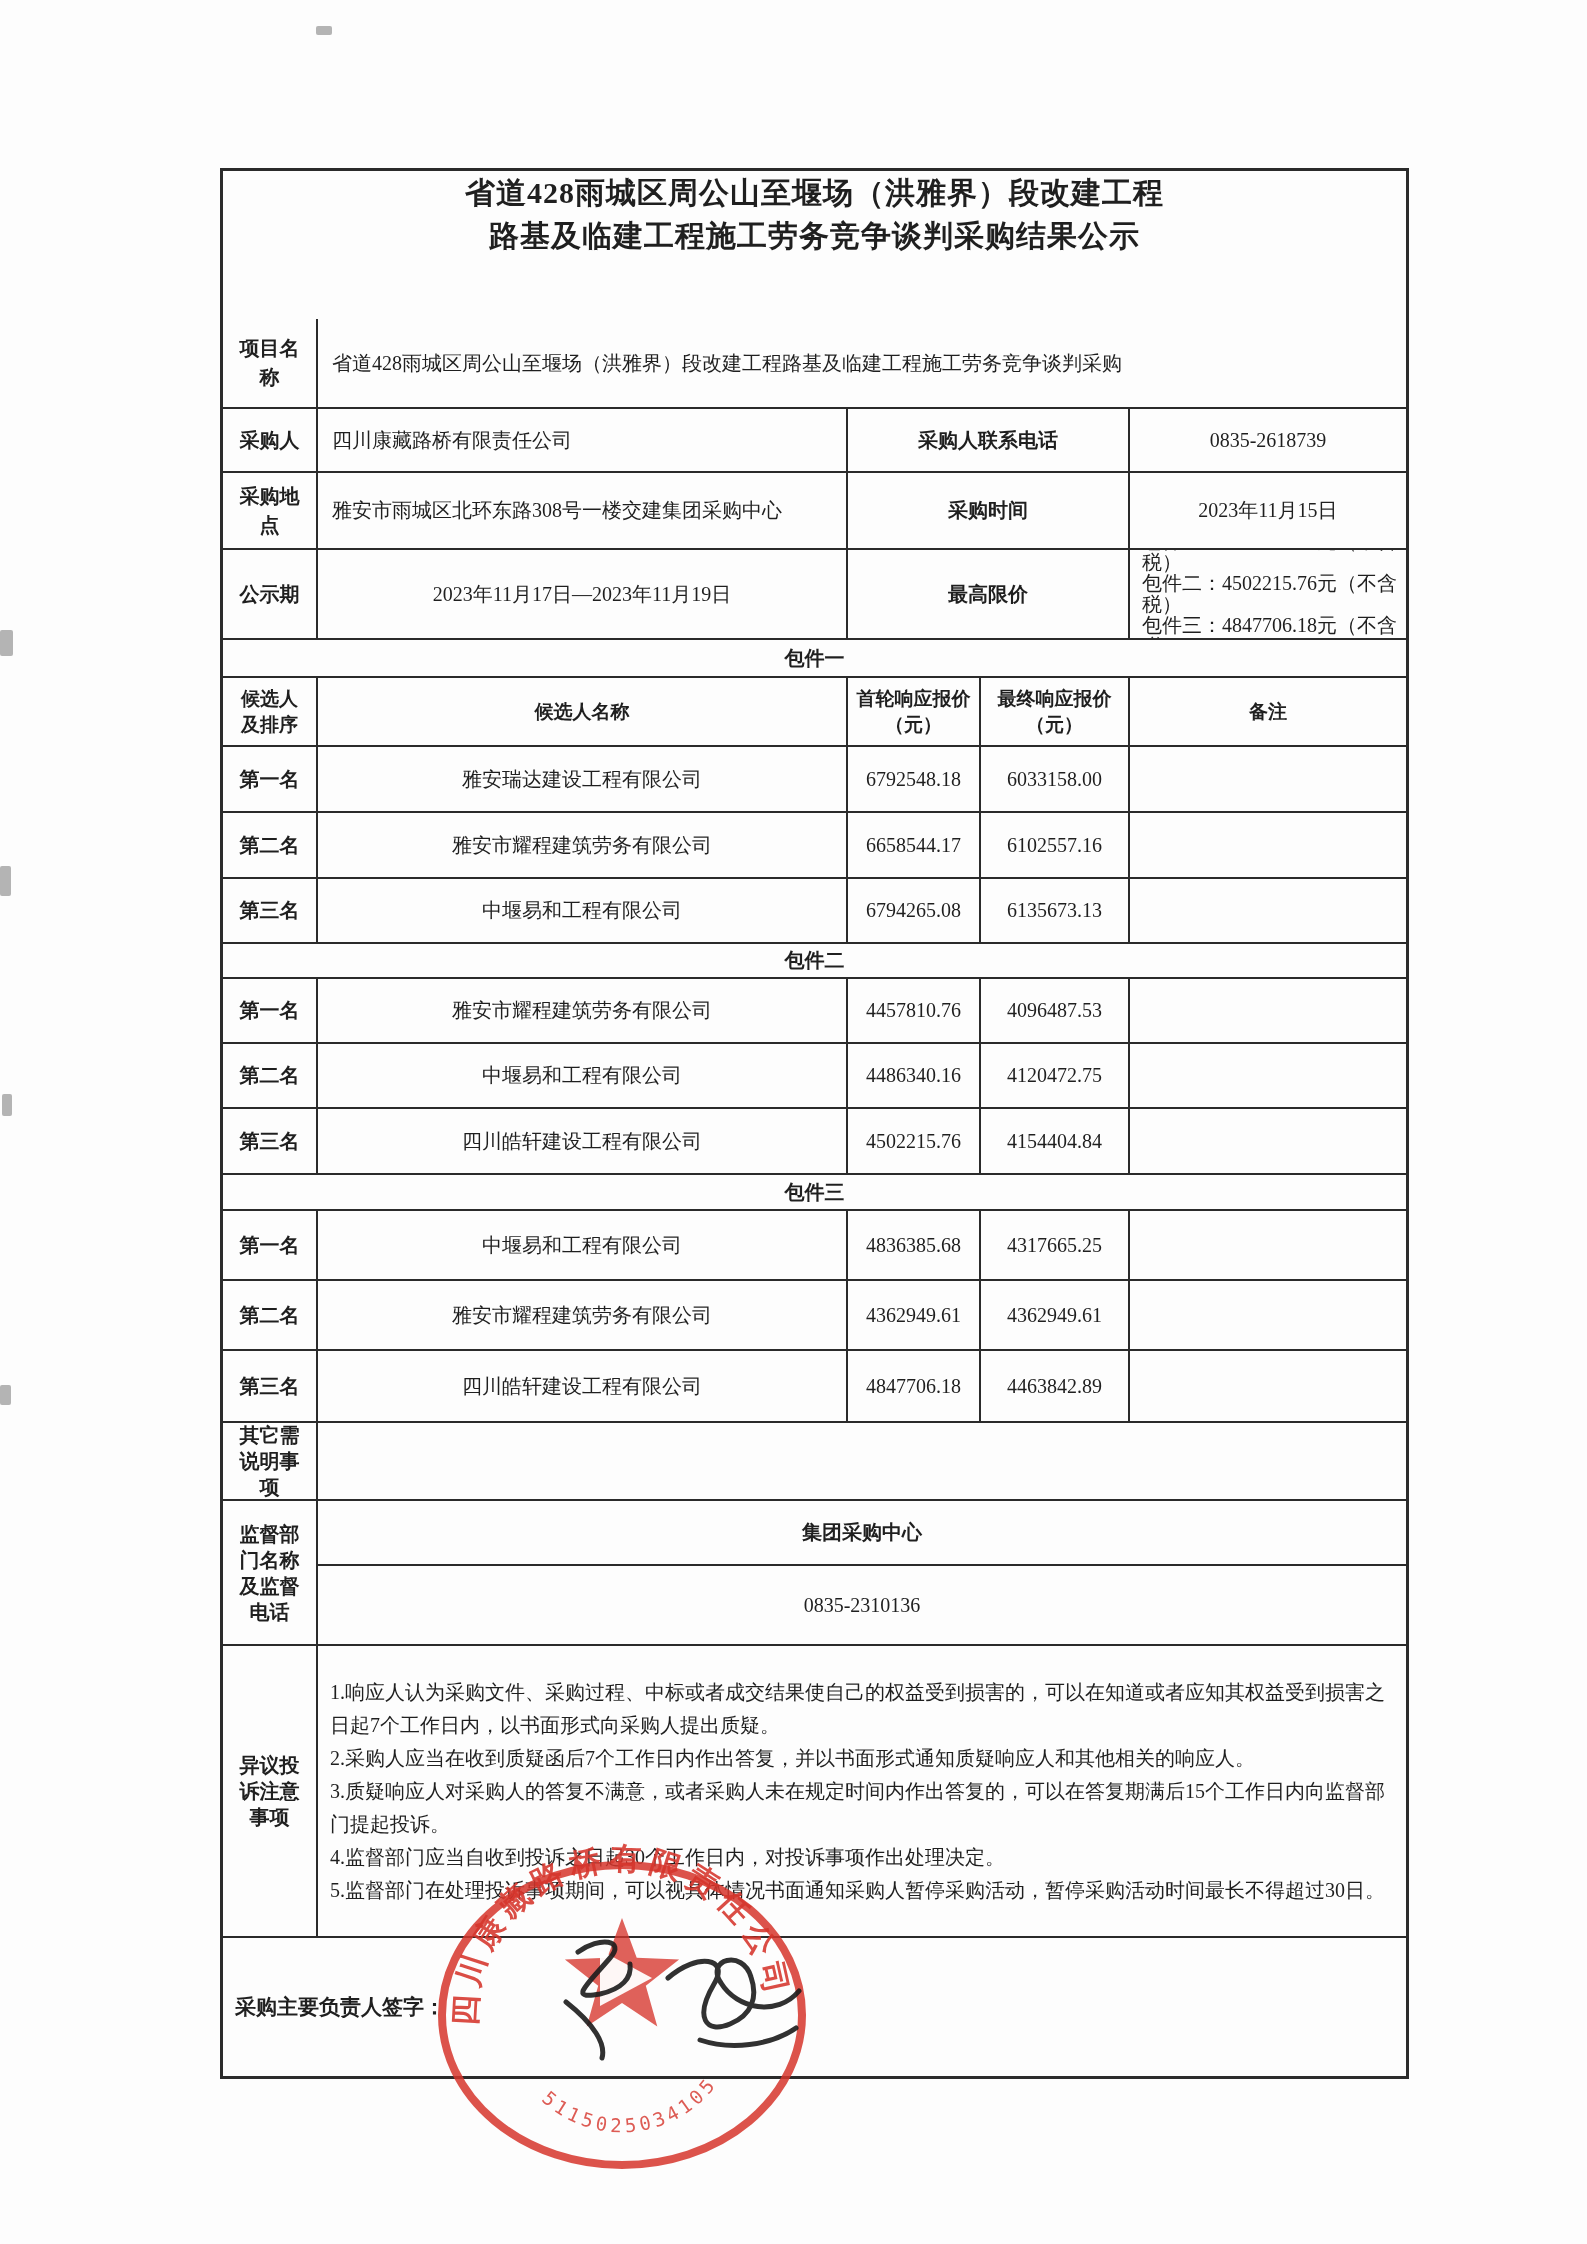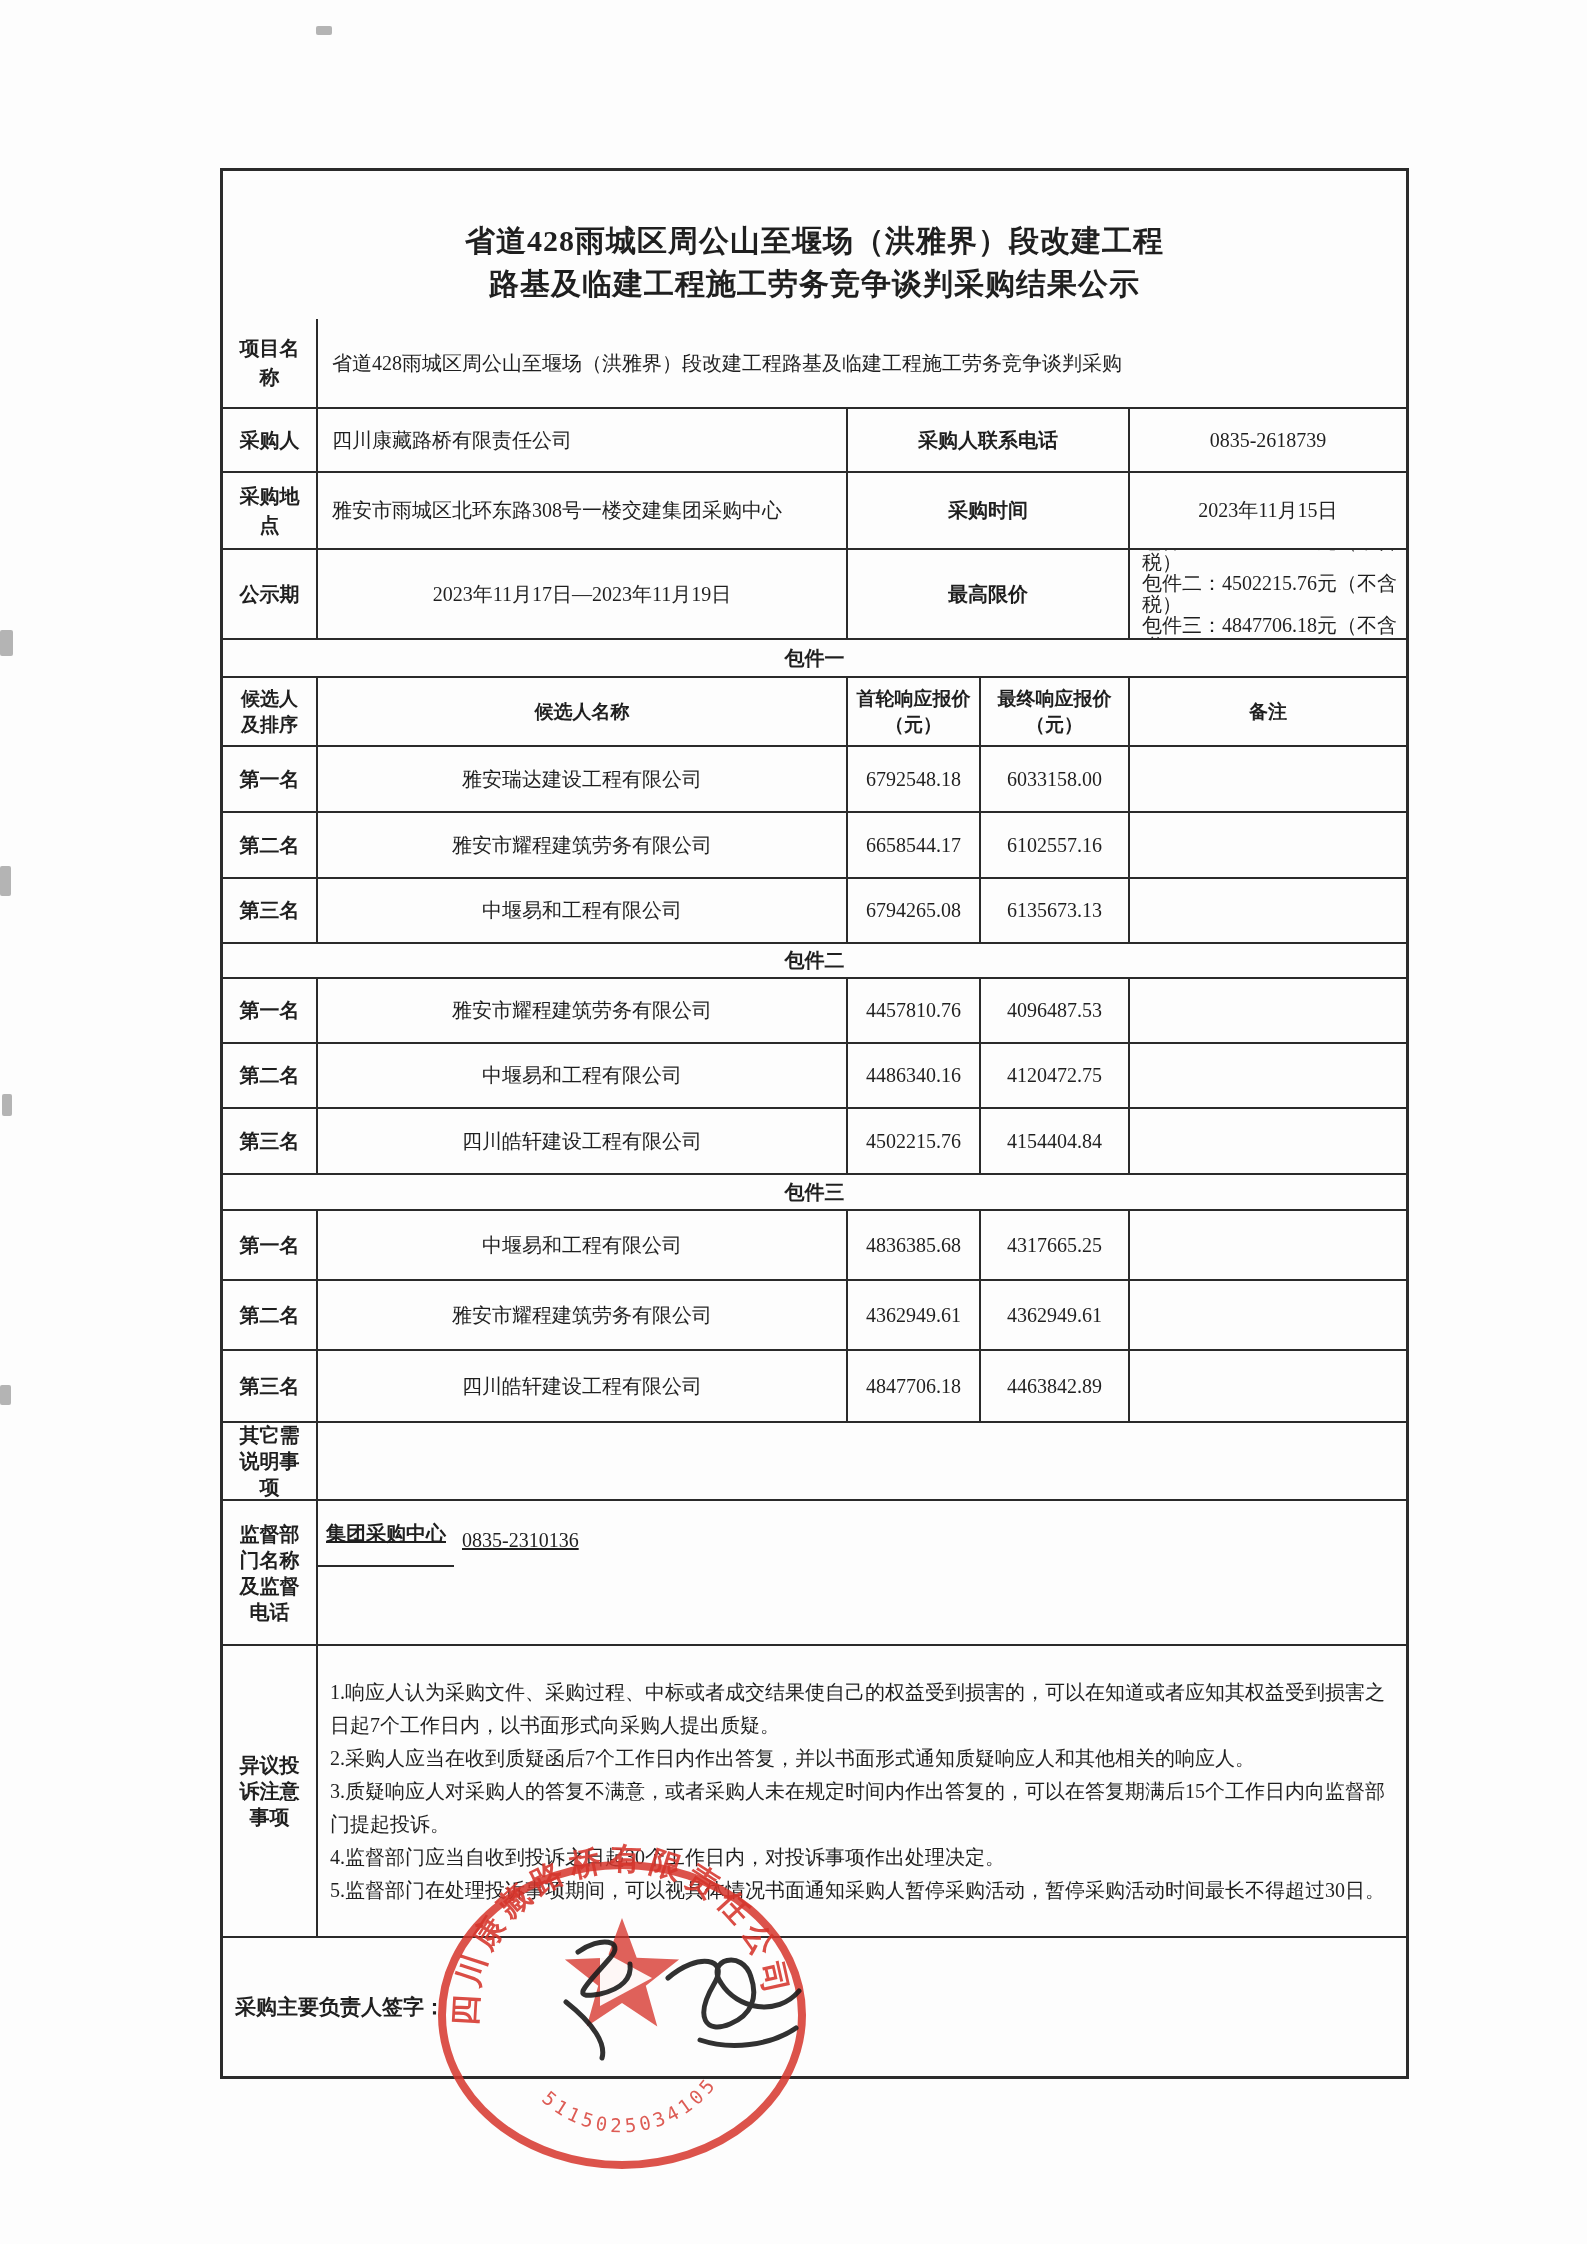--- a/index.html
+++ b/index.html
@@ -31,33 +31,33 @@
   .cell:last-child{border-right:none;}
   .c1{width:95px;flex:0 0 95px;padding:4px 11px;font-weight:bold;}
   .c2{width:530px;flex:0 0 530px;}
   .c3{width:133px;flex:0 0 133px;}
   .c4{width:149px;flex:0 0 149px;}
   .c5{width:276px;flex:0 0 276px;}
   .c3u{width:282px;flex:0 0 282px;font-weight:bold;}
   .c4u{width:276px;flex:0 0 276px;}
   .rest{flex:1 1 auto;}
   .left{justify-content:flex-start;text-align:left;padding-left:14px;}
-  .title-block{height:148px;align-items:flex-end;justify-content:center;border-bottom:none;}
+  .title-block{height:148px;justify-content:center;border-bottom:none;}
   .title{
     width:100%;text-align:center;font-weight:bold;font-size:30px;line-height:43px;
     padding-bottom:14px;letter-spacing:1px;
   }
   .hdr{font-weight:bold;font-size:19px;line-height:1.35;}
   .band{
     justify-content:center;align-items:center;text-align:center;
     font-weight:bold;font-size:20px;border-right:none;
   }
   .maxprice{flex-direction:column;align-items:flex-start;justify-content:center;
     font-size:20px;line-height:21px;text-align:left;padding-left:12px;}
-  .supgroup{display:flex;flex:1 1 auto;text-decoration:underline;}
+  .supgroup{display:flex;flex-direction:column;flex:1 1 auto;}
   .supgroup .sub{border-bottom:2px solid #2b2b2b;border-right:none;}
   .supgroup .sub:last-child{border-bottom:none;}
   .objtext{
     flex-direction:column;align-items:flex-start;justify-content:center;
     text-align:left;font-size:20px;line-height:33px;padding:10px 12px;
   }
   .sigrow{position:relative;height:138px;border-bottom:none;font-weight:bold;}
   .sigcell{border-right:none;justify-content:flex-start;text-align:left;padding-left:12px;font-size:21px;}
   .stamp-svg{position:absolute;left:0;top:0;pointer-events:none;}
   .artifact{position:absolute;background:#5a5a5a;opacity:.45;border-radius:2px;}

